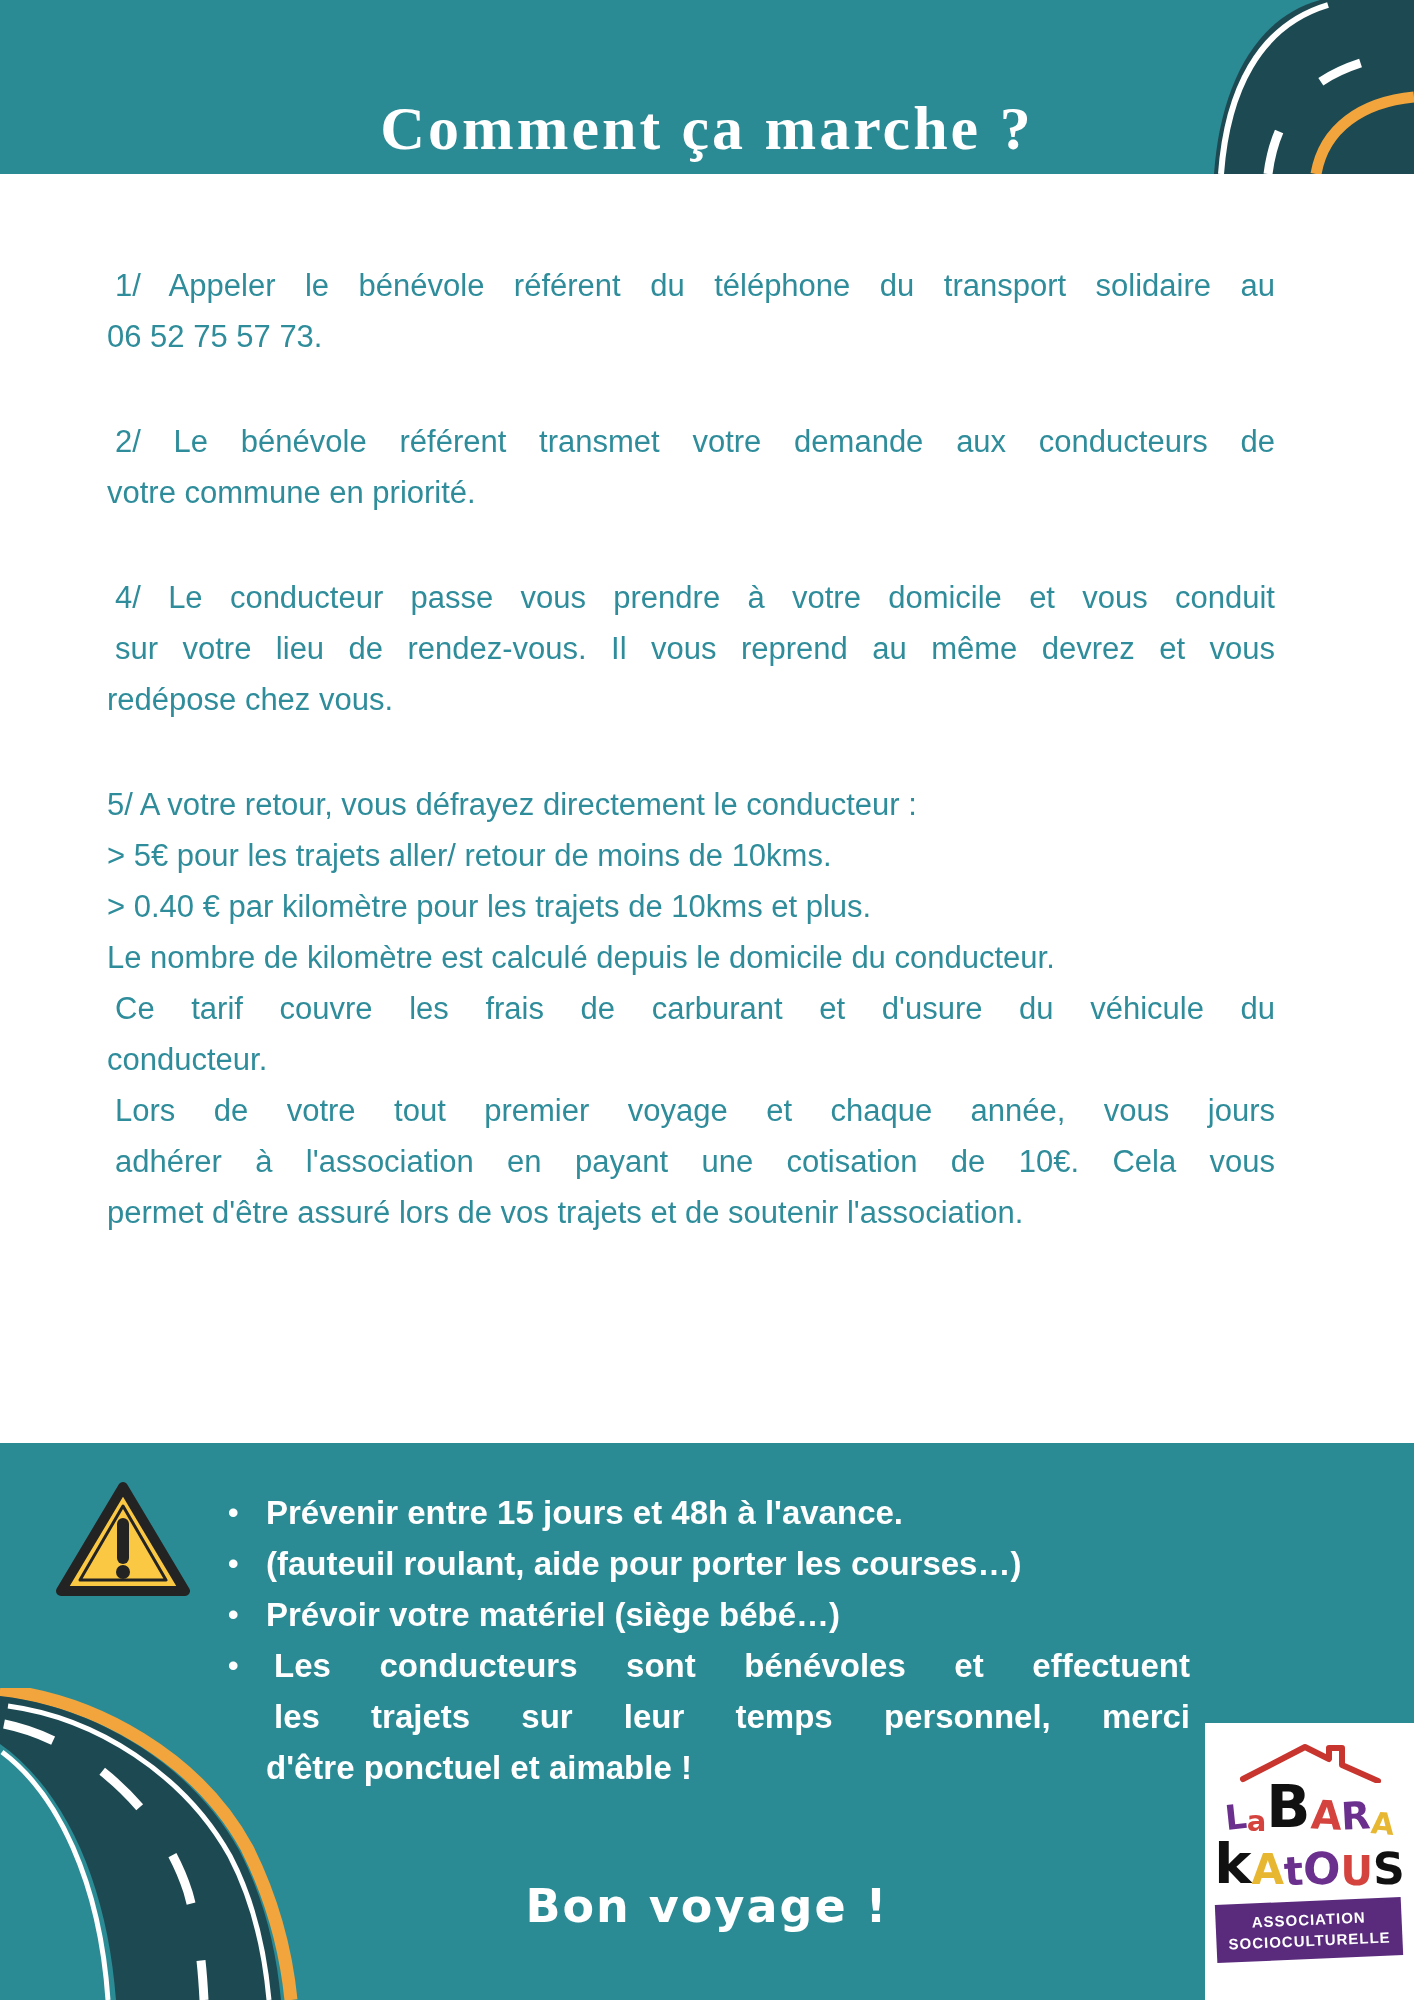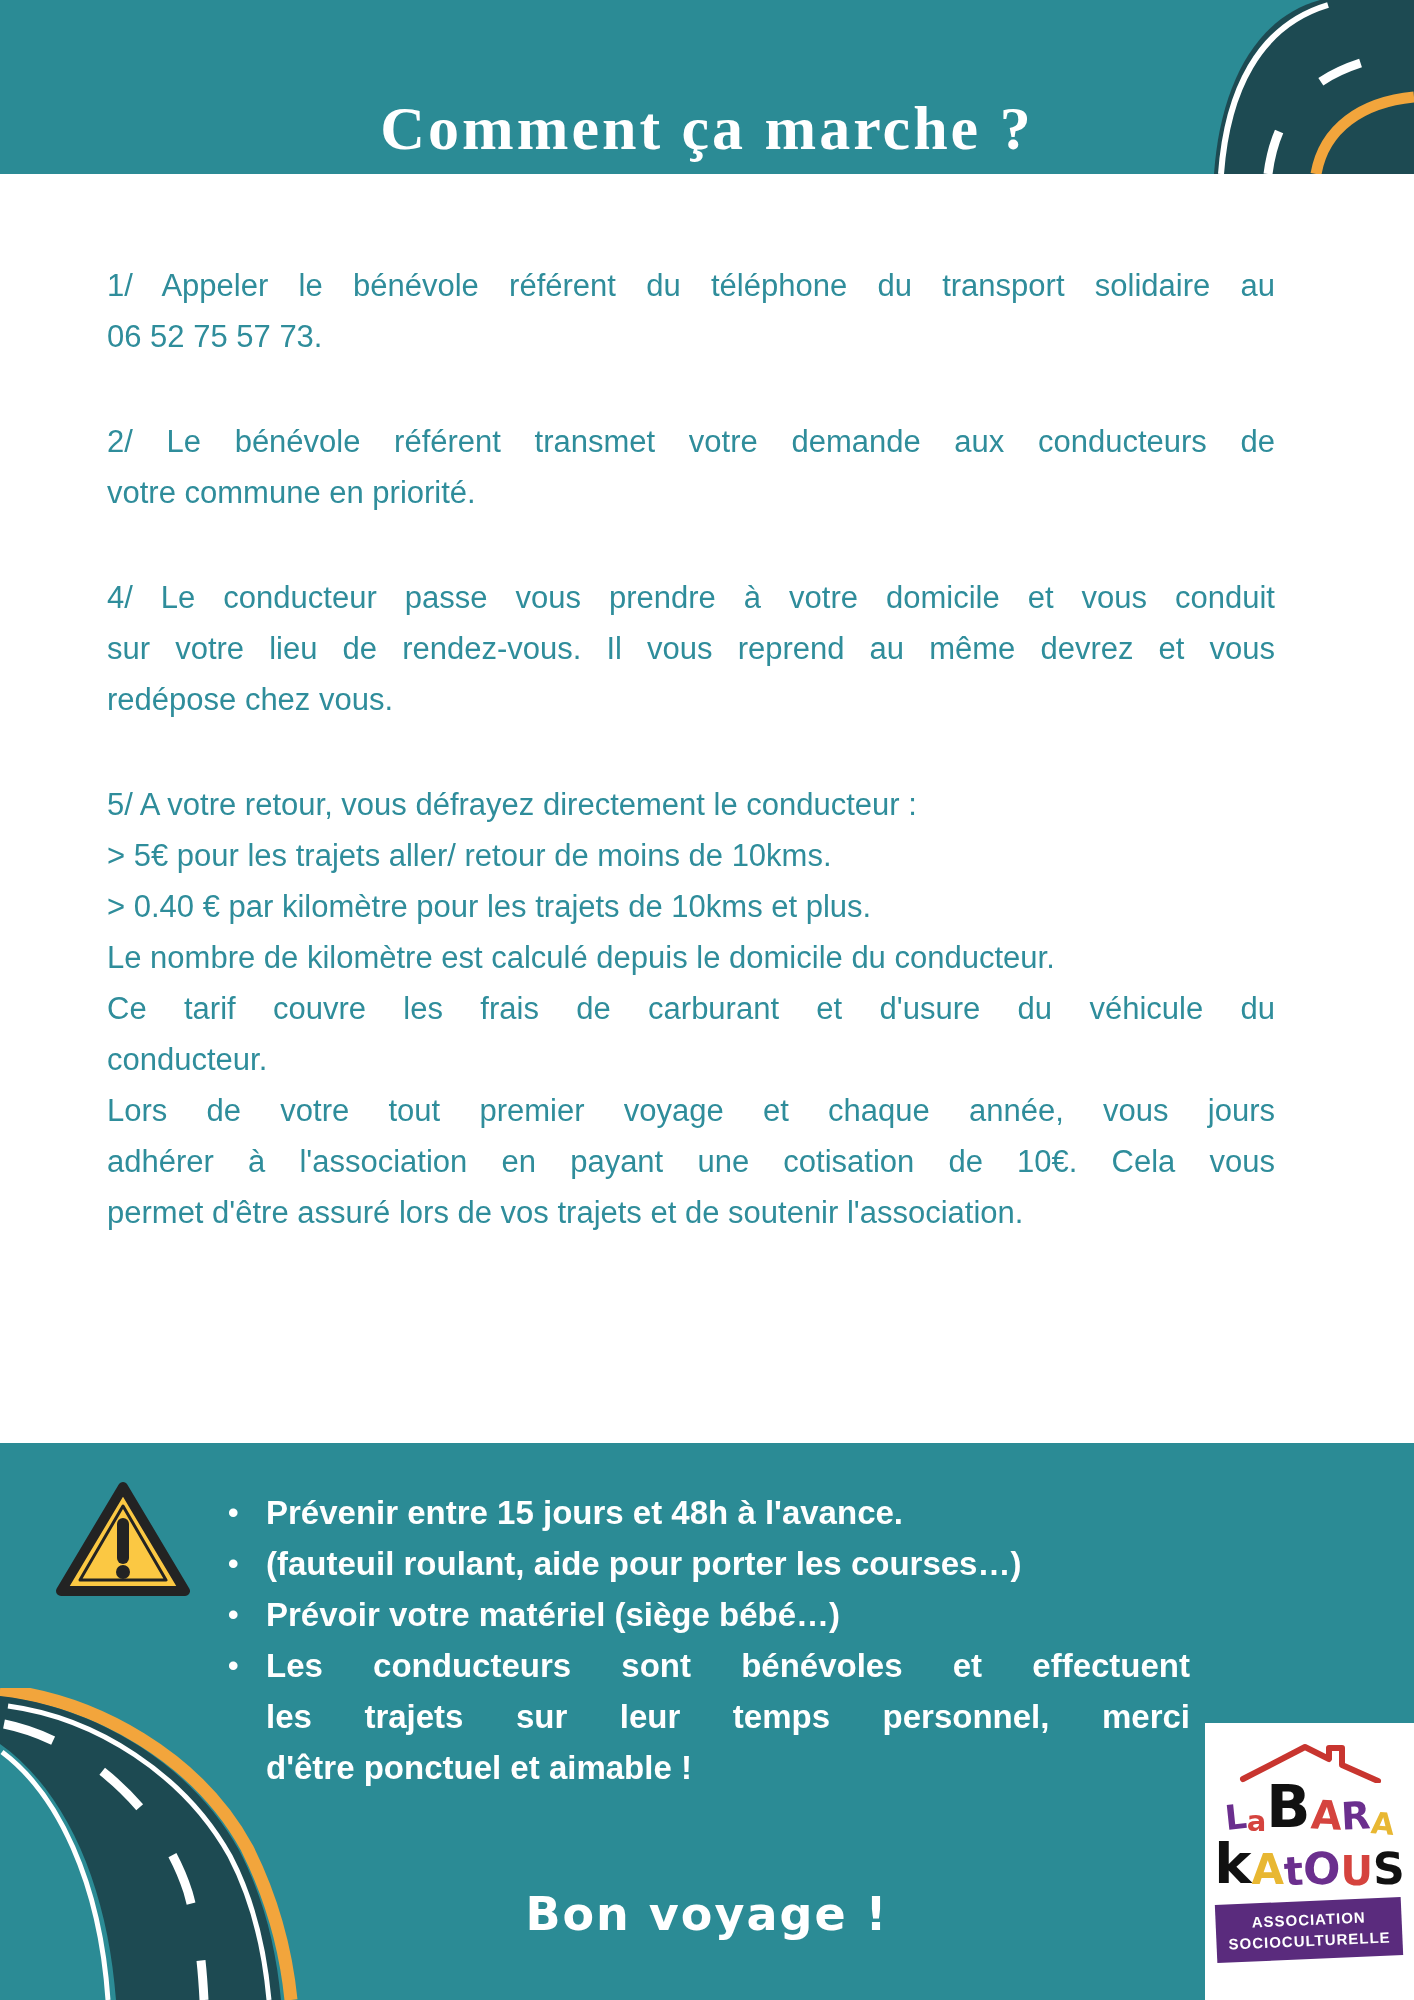--- a/index.html
+++ b/index.html
@@ -37,21 +37,21 @@
   .road-bl{position:absolute;left:0;bottom:0;}
   
   .steps{
     position:absolute;left:107px;top:260px;width:1168px;
     color:var(--text-teal);
     font-size:31px;line-height:51px;letter-spacing:0px;
   }
   .step{margin:0 0 54px 0;}
   .step:last-child{margin-bottom:0;}
   .line{height:51px;overflow:hidden;text-align:left;white-space:normal;}
-  .jfull{text-align:justify;}
+  .jfull{text-align:justify;margin-left:8px;}
   .jfull::after{content:"";display:inline-block;width:100%;height:0;}
   
   .footer{
     position:absolute;left:0;top:1443px;width:1414px;height:557px;
     background:var(--teal);
   }
   .warning{position:absolute;left:53px;top:34px;}
   .notices{
     position:absolute;left:228px;top:44px;width:962px;
     color:var(--white);font-weight:700;font-size:33px;line-height:51px;
@@ -59,21 +59,21 @@
   }
   .notice-item{display:flex;align-items:flex-start;margin:0;padding:0;}
   .bullet{
     width:38px;flex:0 0 38px;text-align:left;line-height:51px;
     font-size:30px;
   }
   .notice-lines{width:924px;}
   .farewell{
     position:absolute;left:0;top:436px;width:1414px;text-align:center;
     color:var(--white);font-family:"DejaVu Sans",sans-serif;
-    font-weight:700;font-size:46px;letter-spacing:2px;margin-top:8px;
+    font-weight:700;font-size:46px;letter-spacing:2px;
   }
   
   .logo-box{
     position:absolute;left:1205px;top:280px;width:209px;height:277px;
     background:var(--white);text-align:center;
   }
   .roof{display:block;margin:14px auto 0 auto;}
   .logo-row{
     display:flex;align-items:flex-end;justify-content:center;
     height:58px;margin-top:-8px;

